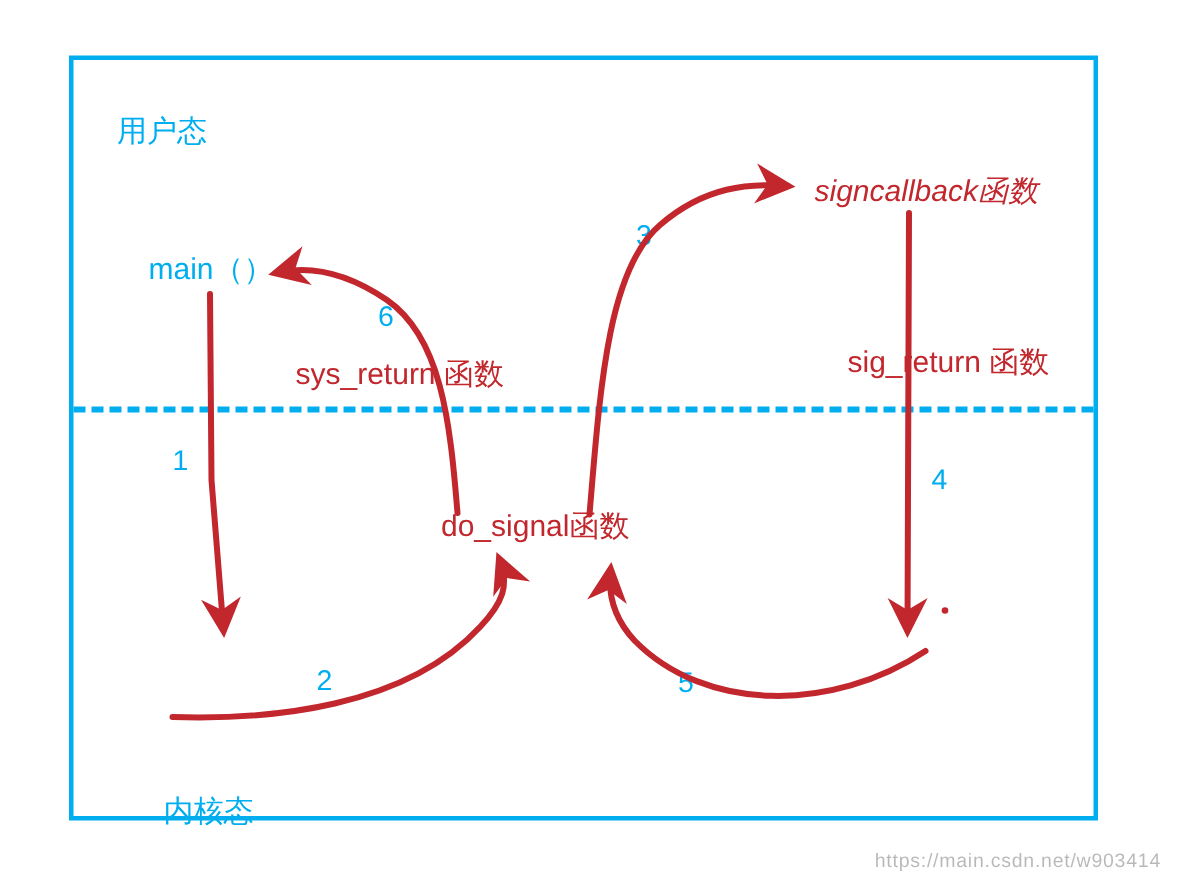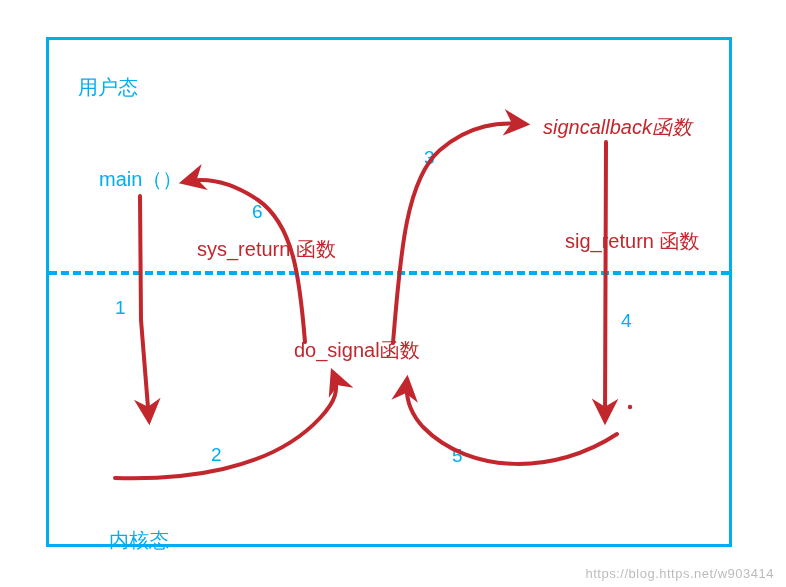--- a/index.html
+++ b/index.html
@@ -89,13 +89,13 @@
     <path d="M606,142 L605,420" marker-end="url(#ah)"></path>
 
     <circle cx="630" cy="407" r="2.2" fill="#c1272d" stroke="none"></circle>
 
     <path d="M617,434 C555,475 470,475 423,427 C410,413 405,398 407,380" marker-end="url(#ah)"></path>
 
     <path d="M305,342 C300,280 294,225 258,200 C230,181 205,177 184,182" marker-end="url(#ah)"></path>
   </g>
 </svg>
 
-<div class="watermark">https://blog.https.net/w903414</div>
+<div class="watermark">https://main.csdn.net/w903414</div>
 
 </body></html>

